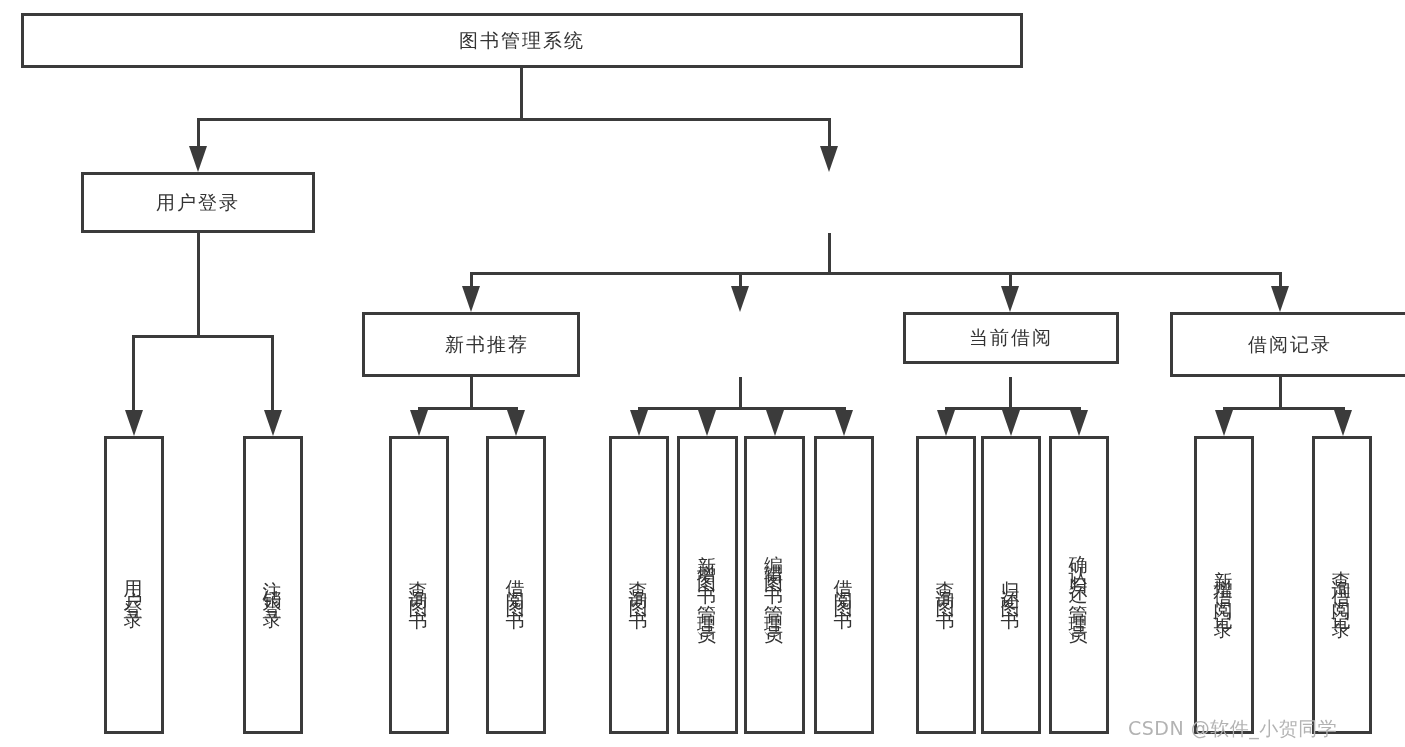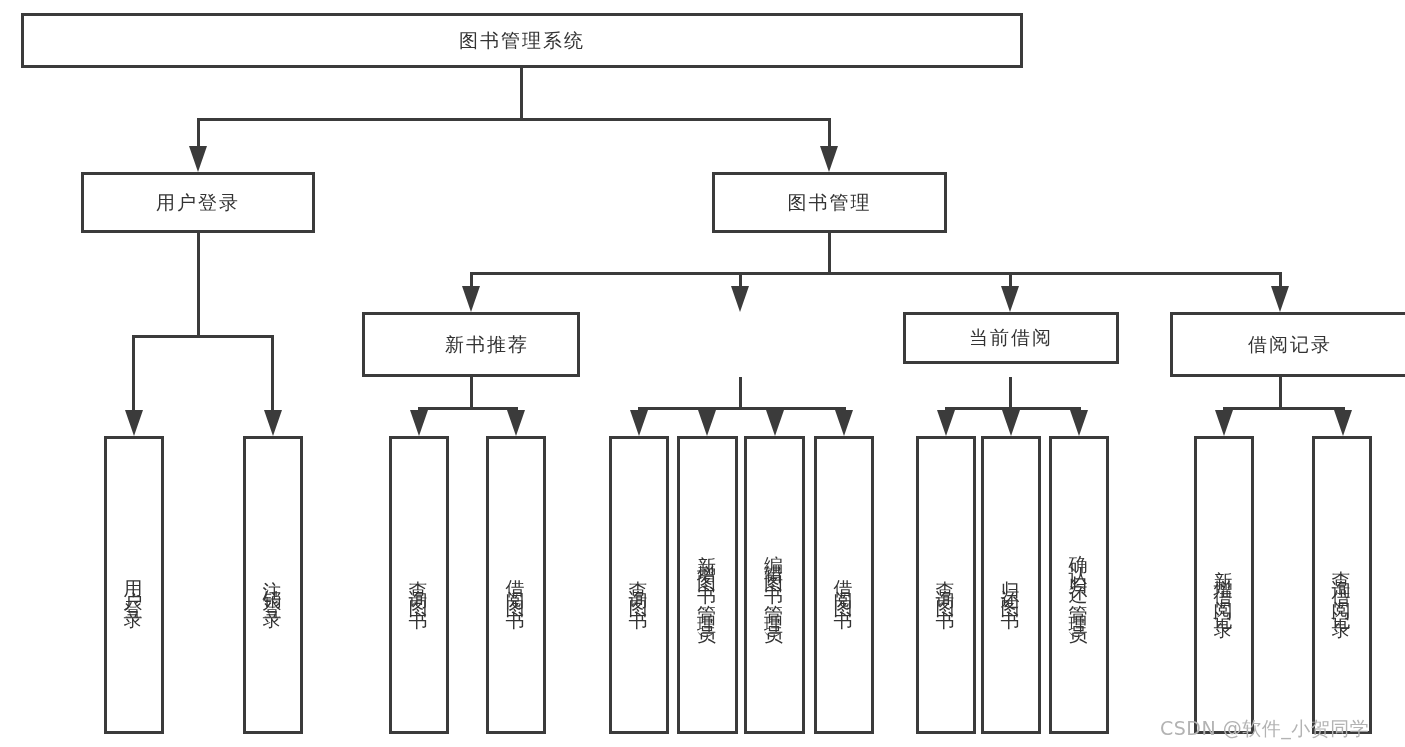--- a/index.html
+++ b/index.html
@@ -56,21 +56,21 @@
   .arrow {
     position: absolute;
     width: 0;
     height: 0;
     border-left: 9px solid transparent;
     border-right: 9px solid transparent;
     border-top: 26px solid var(--line);
   }
   .watermark {
     position: absolute;
-    left: 1160px;
+    left: 1128px;
     top: 716px;
     font-size: 19px;
     letter-spacing: 0.5px;
     color: var(--watermark);
     z-index: 10;
     white-space: nowrap;
   }
 </style>
 </head>
 <body>
@@ -78,23 +78,20 @@
 <div class="canvas">
 
   <div class="hbox" style="left:21px; top:13px; width:1002px; height:55px;">
     <span>图书管理系统</span>
   </div>
 
   <div class="hbox" style="left:81px; top:172px; width:234px; height:61px;">
     <span>用户登录</span>
   </div>
 
-  <div class="hbox" style="left:712px; top:172px; width:235px; height:61px;">
-    <span>图书管理</span>
-  </div>
 
   <div class="hbox" style="left:362px; top:312px; width:218px; height:65px;padding-left:32px;">
     <span>新书推荐</span>
   </div>
 
 
   <div class="hbox" style="left:903px; top:312px; width:216px; height:52px;">
     <span>当前借阅</span>
   </div>
 

